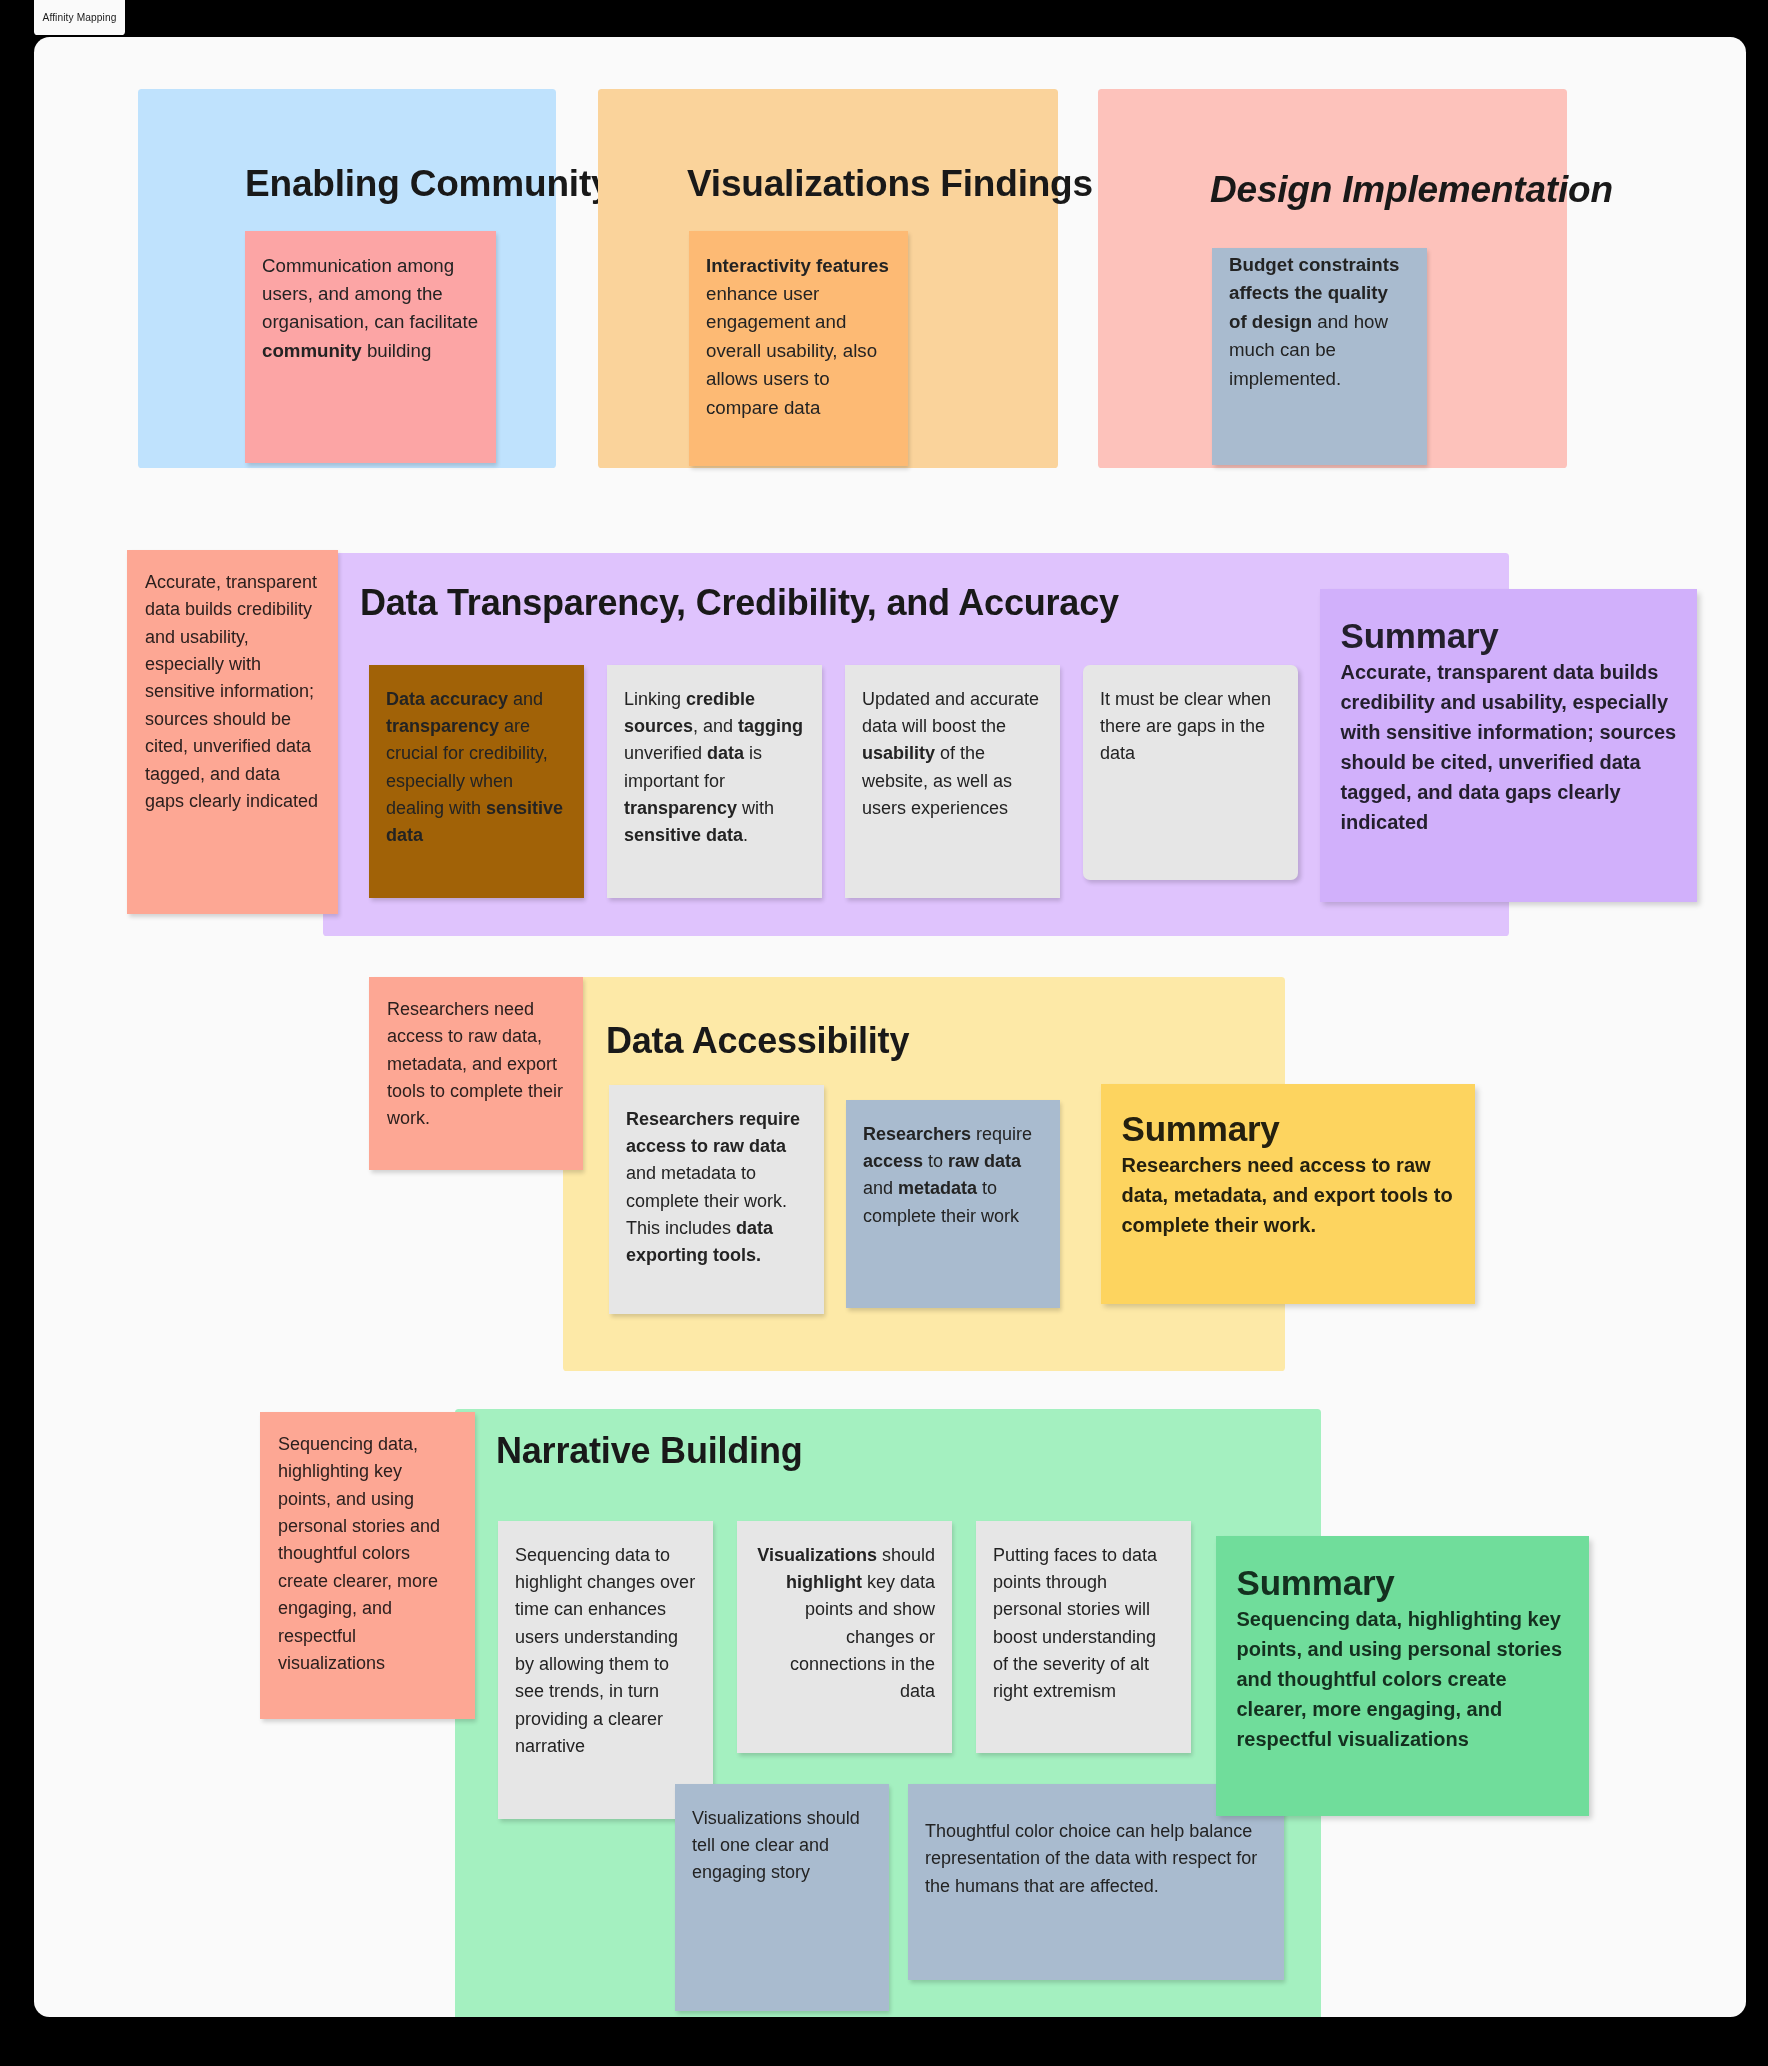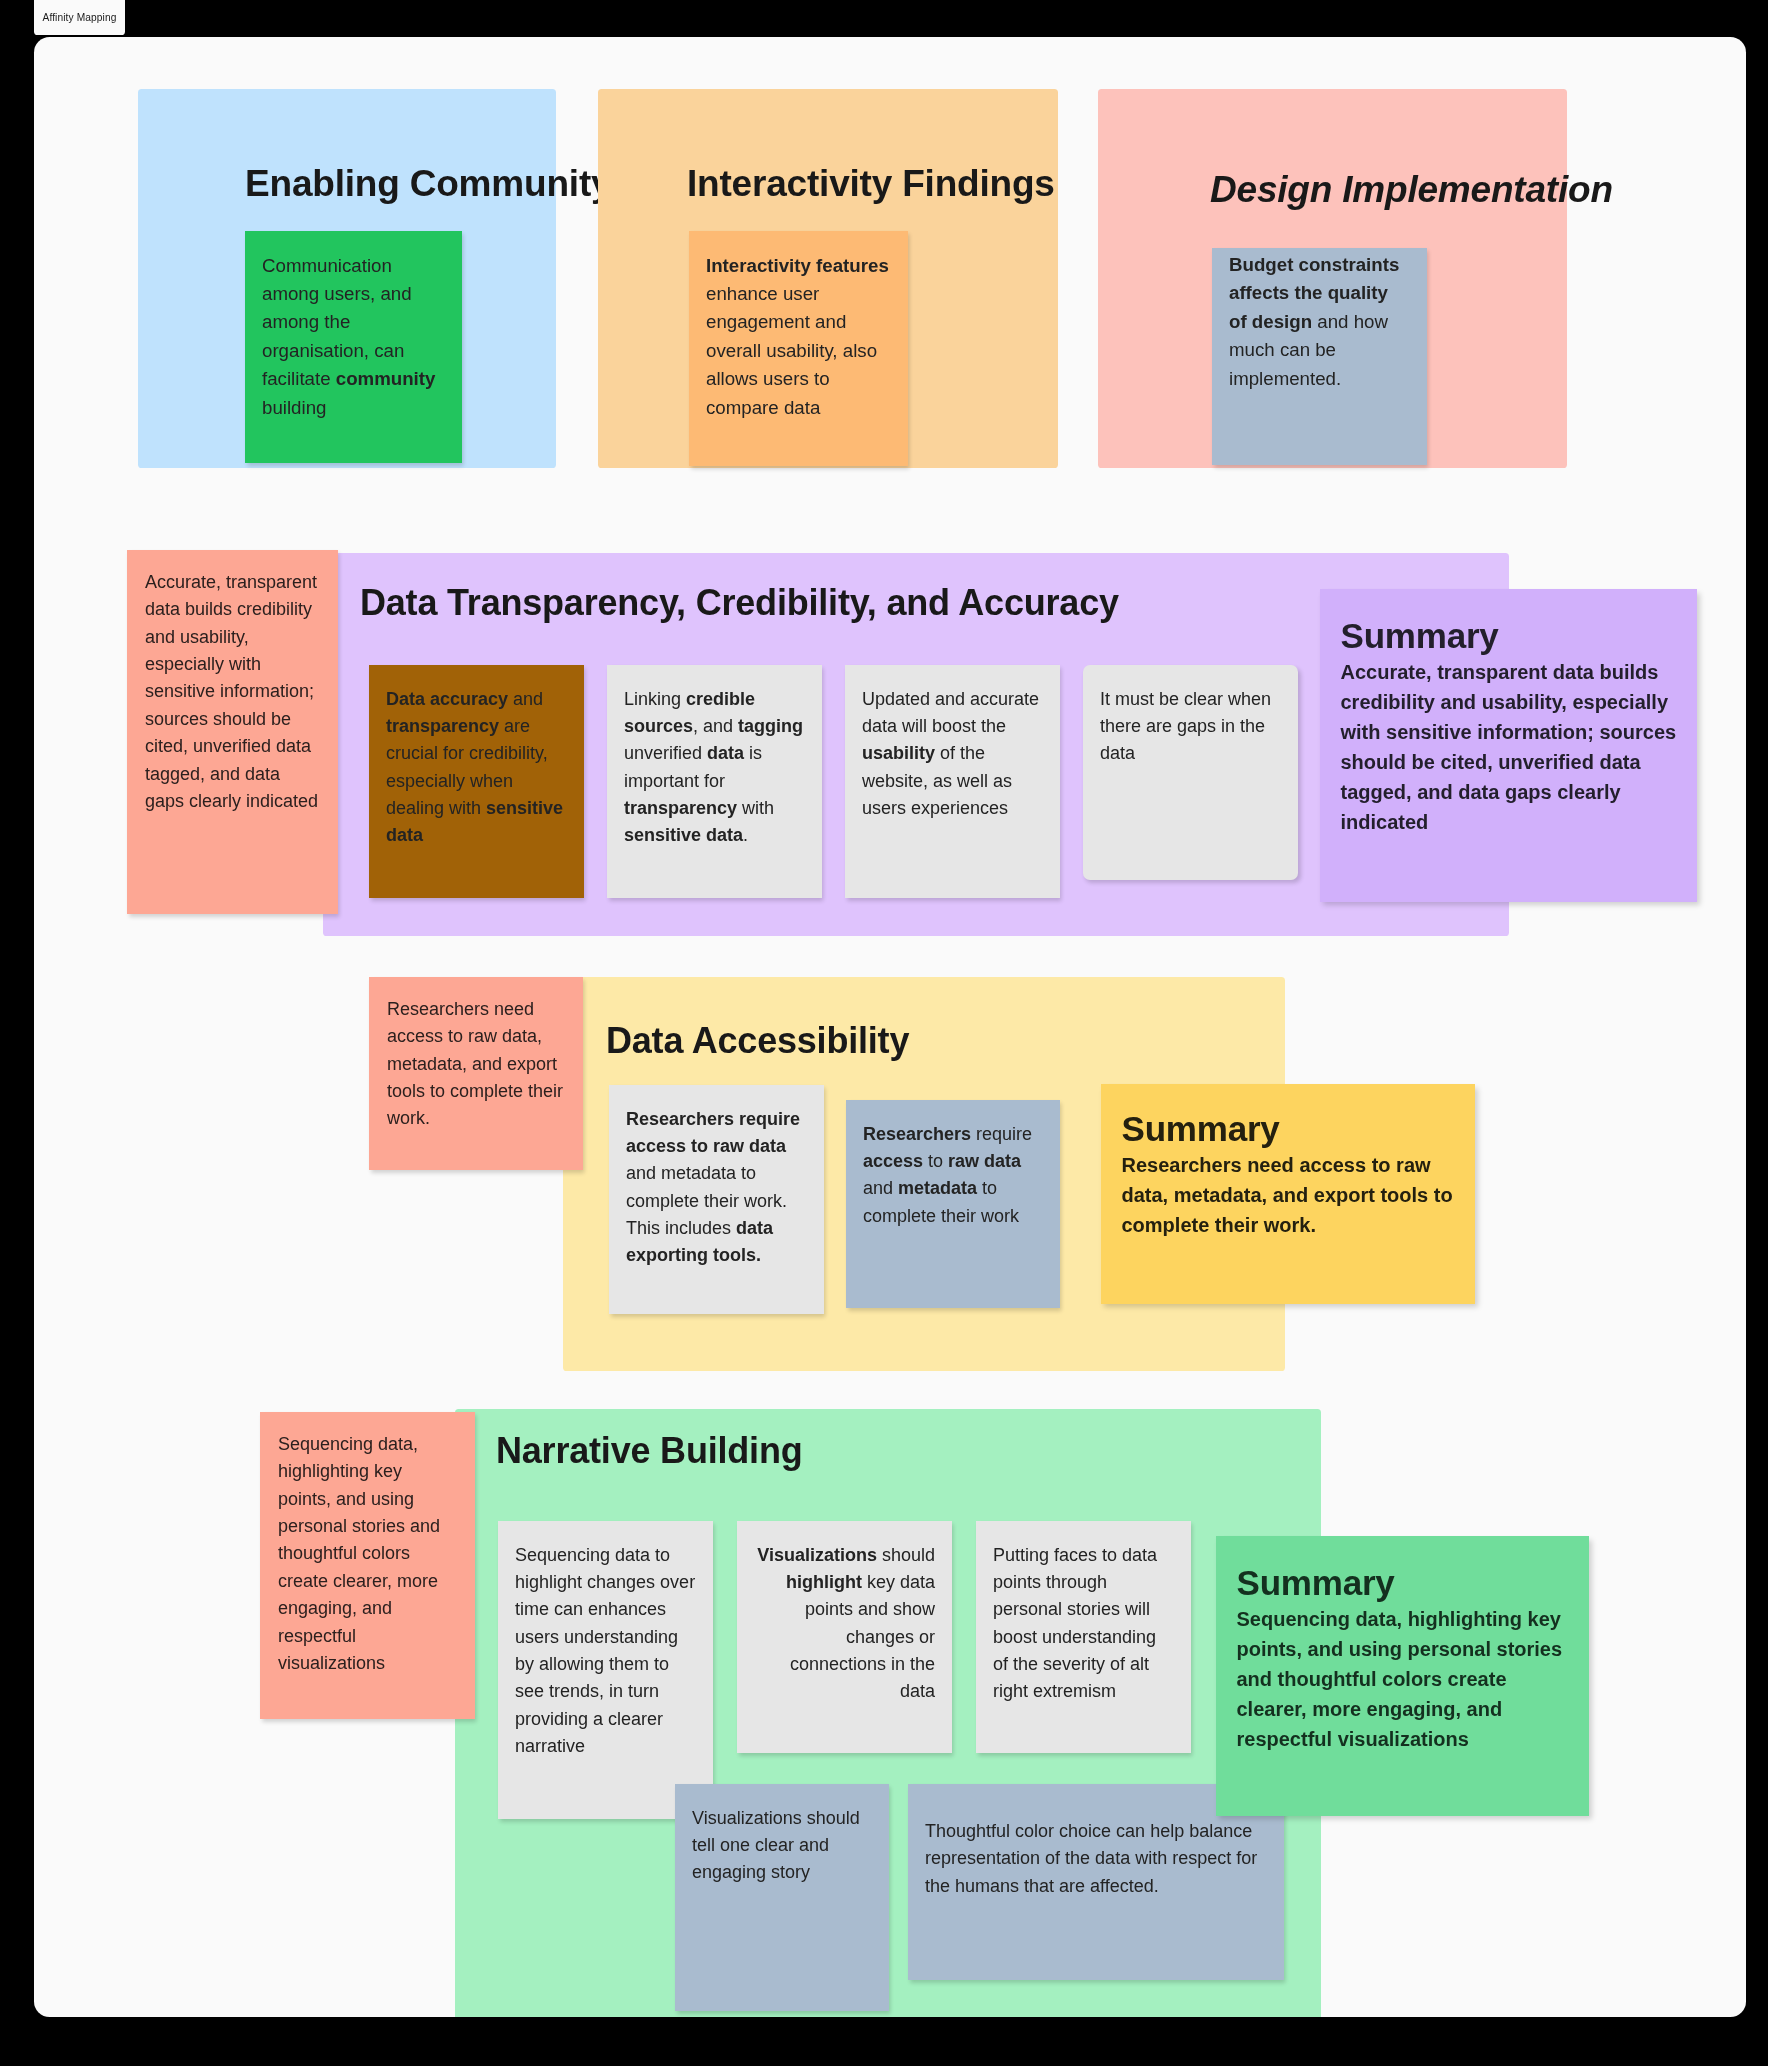--- a/index.html
+++ b/index.html
@@ -85,21 +85,21 @@
 
   
   #panel-enabling-community { left: 104px; top: 52px;  width: 418px;  height: 379px; background: #bfe2fd; }
   #panel-interactivity      { left: 564px; top: 52px;  width: 460px;  height: 379px; background: #fad39b; }
   #panel-design-impl        { left: 1064px;top: 52px;  width: 469px;  height: 379px; background: #fdc2bb; }
 
   #title-enabling-community { left: 211px; top: 126px;  font-size: 37px; }
   #title-interactivity      { left: 653px;top: 126px;  font-size: 37px; }
   #title-design-impl        { left: 1176px;top: 132px;  font-size: 37px; font-style: italic; }
 
-  #note-enabling-community { left: 211px;  top: 194px; width: 217px;  height: 232px; padding: 20.5px 17px; background:#22c55e; font-size: 18.7px; }
+  #note-enabling-community { left: 211px;  top: 194px; width: 251px;  height: 232px; padding: 20.5px 17px; background:#fca5a5; font-size: 18.7px; }
   #note-interactivity      { left: 655px; top: 194px; width: 219px;  height: 235px; padding: 20.5px 17px; background:#fdba74; font-size: 18.7px; }
   #note-design-impl        { left: 1178px; top: 211px; width: 215px;  height: 217px; padding: 3px 17px; background:#a9bbcf; font-size: 18.7px; }
 
   
   #panel-transparency { left: 289px; top: 516px; width: 1186px; height: 383px; background: #dfc3fd; }
   #title-transparency { left: 326px; top: 545px;  font-size: 36px; }
 
   #note-transparency-pink { left: 93px; top: 513px; width: 211px; height: 364px; padding: 19px 18px; background: #fda794; font-size: 18px; color:#2c201e; }
 
   #note-tr-1 { left: 335px;  top: 628px; width: 215px; height: 233px; padding: 20.5px 17px; background:#a16207; font-size: 18px; }
@@ -151,21 +151,21 @@
 
 <div id="board-canvas">
 
   <div class="group-panel" id="panel-enabling-community"></div>
   <div class="group-title" id="title-enabling-community">Enabling Community</div>
   <div class="note" id="note-enabling-community">
     <span>Communication among users, and among the organisation, can facilitate <b>community</b> building</span>
   </div>
 
   <div class="group-panel" id="panel-interactivity"></div>
-  <div class="group-title" id="title-interactivity">Interactivity Findings</div>
+  <div class="group-title" id="title-interactivity">Visualizations Findings</div>
   <div class="note" id="note-interactivity">
     <span><b>Interactivity features</b> enhance user engagement and overall usability, also allows users to compare data</span>
   </div>
 
   <div class="group-panel" id="panel-design-impl"></div>
   <div class="group-title" id="title-design-impl">Design Implementation</div>
   <div class="note" id="note-design-impl">
     <span><b>Budget constraints affects the quality of design</b> and how much can be implemented.</span>
   </div>
 

